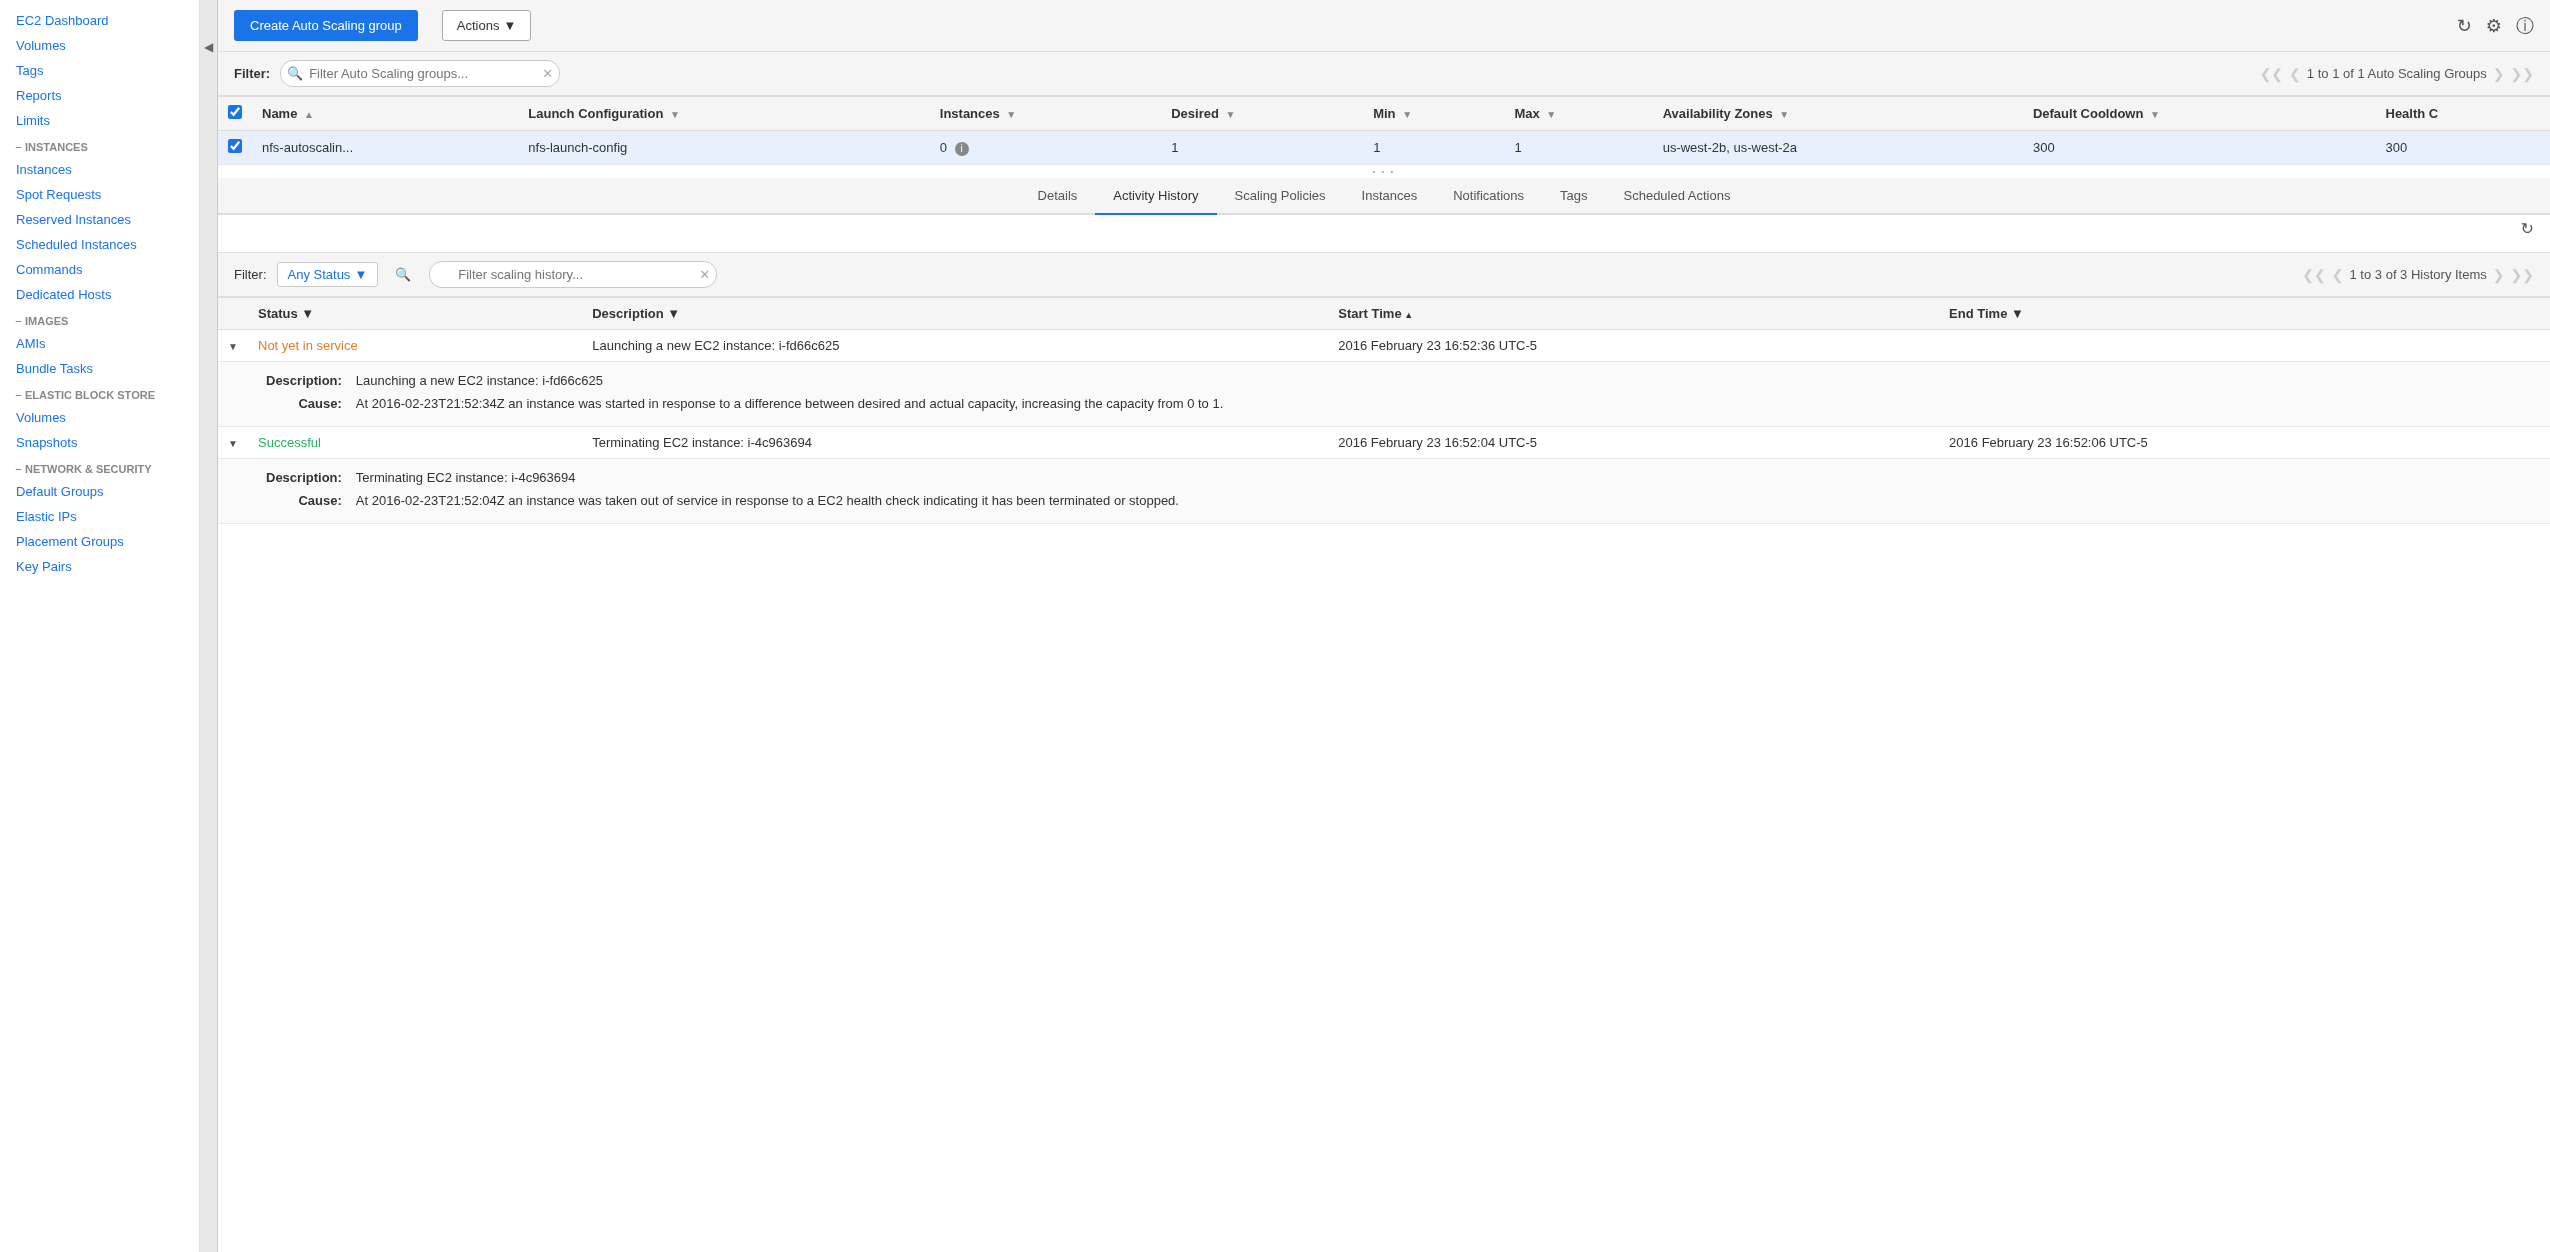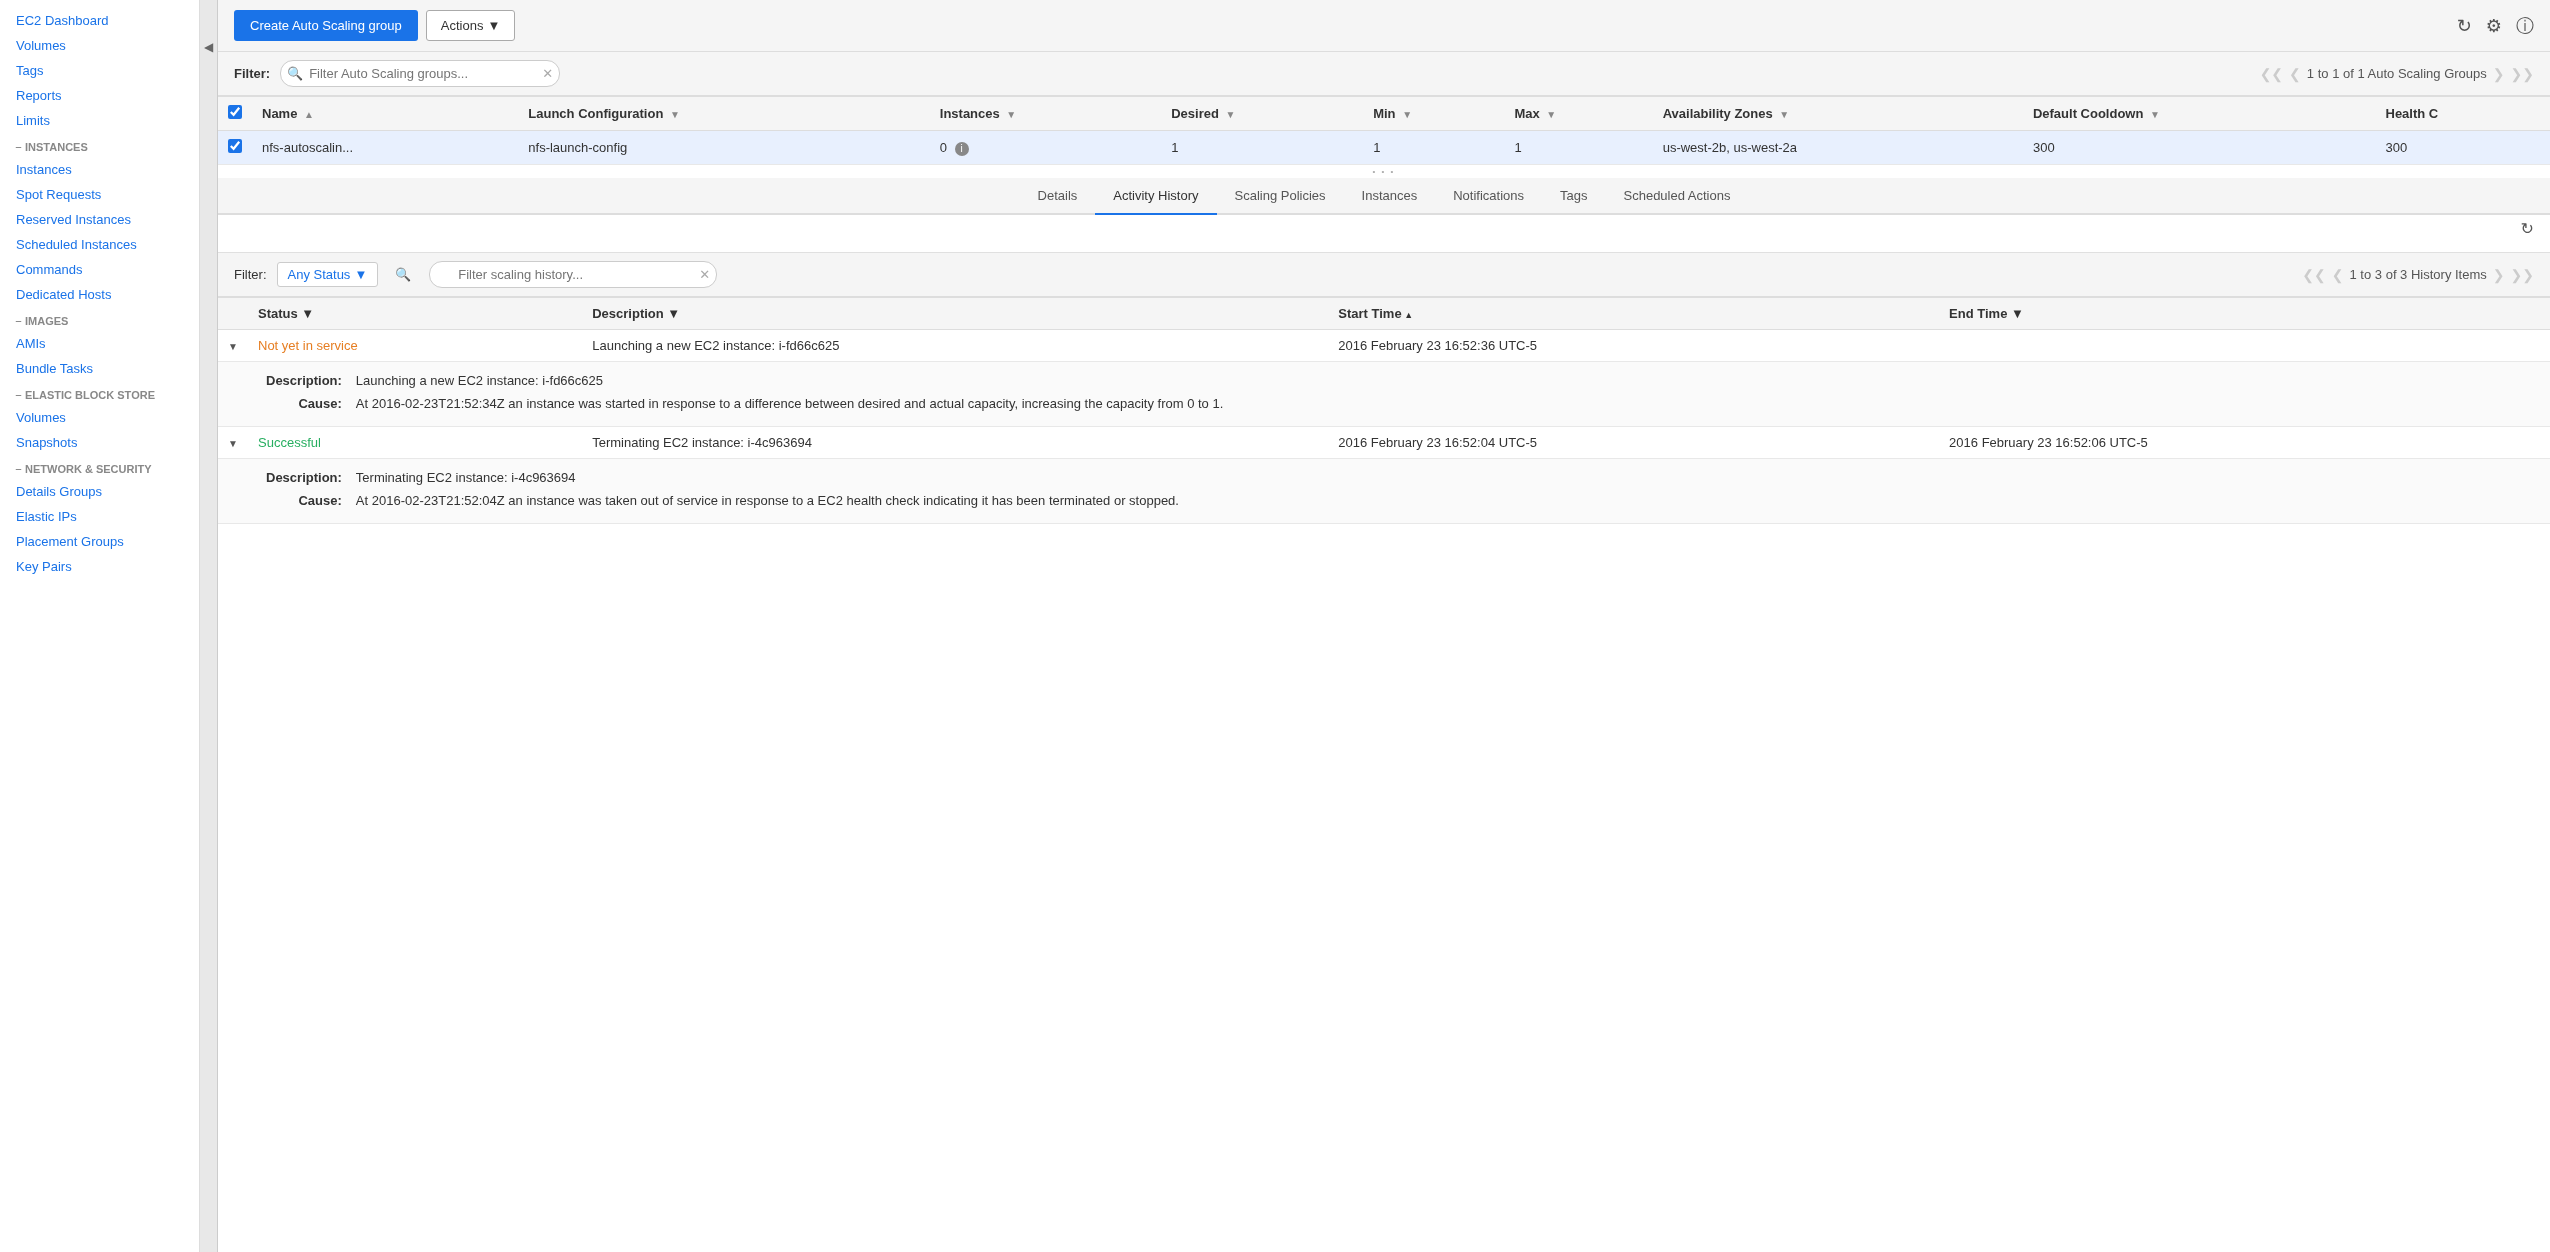--- a/index.html
+++ b/index.html
@@ -52,21 +52,21 @@
       flex-direction: column;
       overflow: hidden;
     }
 
     
     #toolbar {
       background: #f5f5f5;
       padding: 10px 16px;
       display: flex;
       align-items: center;
-      gap: 8px;
+      gap: 24px;
       border-bottom: 1px solid #ddd;
     }
     .btn-primary {
       background: #1a73e8;
       color: #fff;
       border: none;
       padding: 8px 16px;
       border-radius: 3px;
       cursor: pointer;
       font-size: 13px;
@@ -271,21 +271,21 @@
       <div class="sidebar-item">Scheduled Instances</div>
       <div class="sidebar-item">Commands</div>
       <div class="sidebar-item">Dedicated Hosts</div>
       <div class="sidebar-section-header"><span class="minus">⎯</span> IMAGES</div>
       <div class="sidebar-item">AMIs</div>
       <div class="sidebar-item">Bundle Tasks</div>
       <div class="sidebar-section-header"><span class="minus">⎯</span> ELASTIC BLOCK STORE</div>
       <div class="sidebar-item">Volumes</div>
       <div class="sidebar-item">Snapshots</div>
       <div class="sidebar-section-header"><span class="minus">⎯</span> NETWORK &amp; SECURITY</div>
-      <div class="sidebar-item">Details Groups</div>
+      <div class="sidebar-item">Default Groups</div>
       <div class="sidebar-item">Elastic IPs</div>
       <div class="sidebar-item">Placement Groups</div>
       <div class="sidebar-item">Key Pairs</div>
     </div>
 </nav>
 
 <div id="collapse-handle">
   <span>◀</span>
 </div>
 

